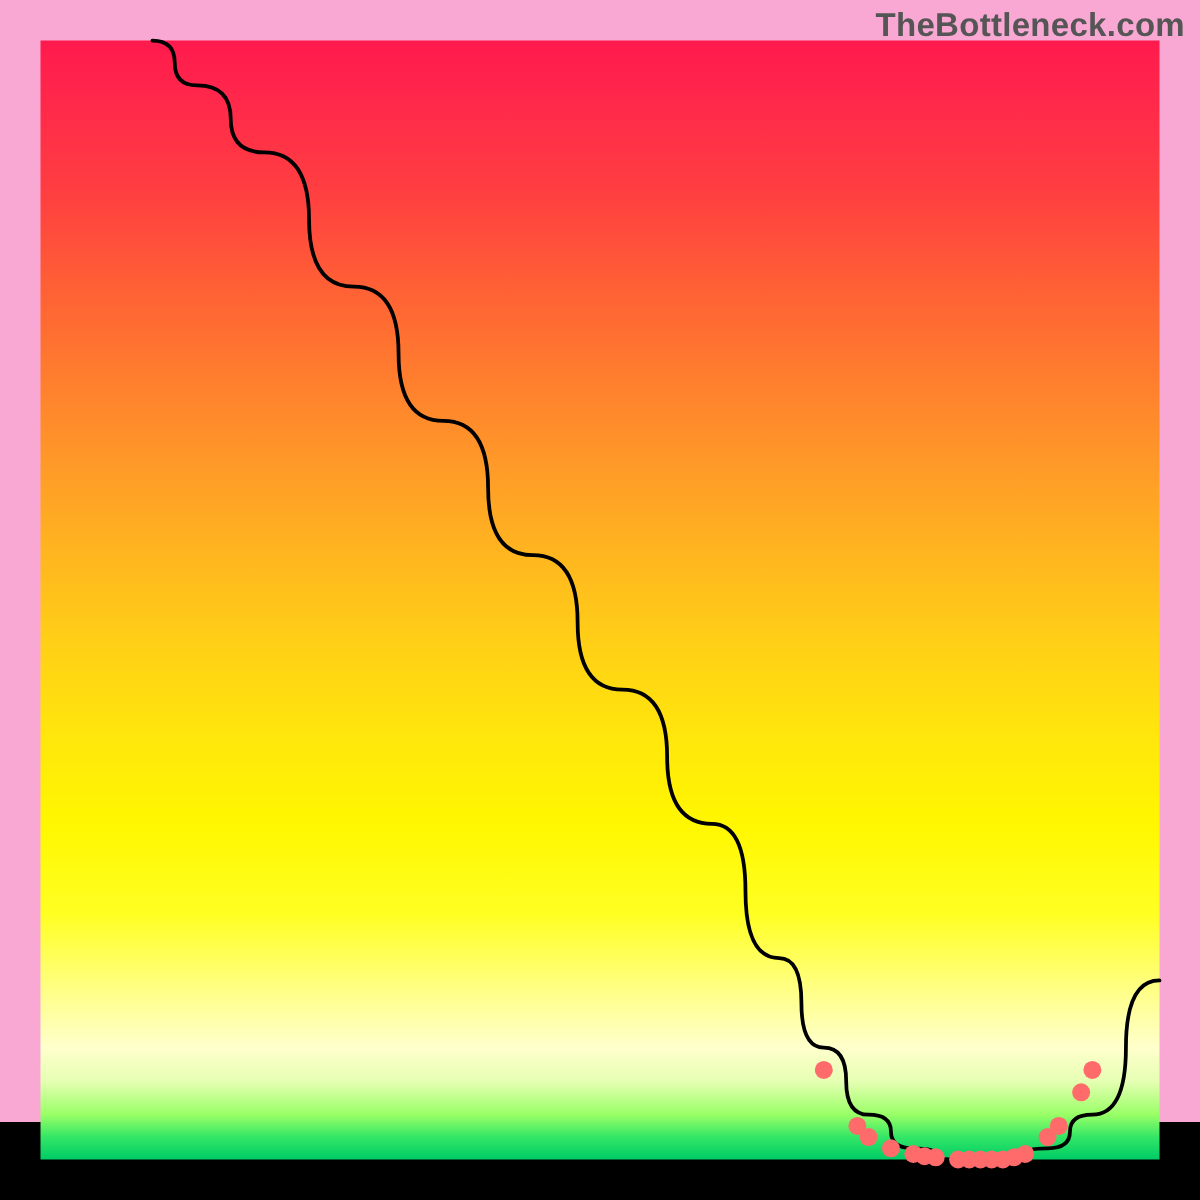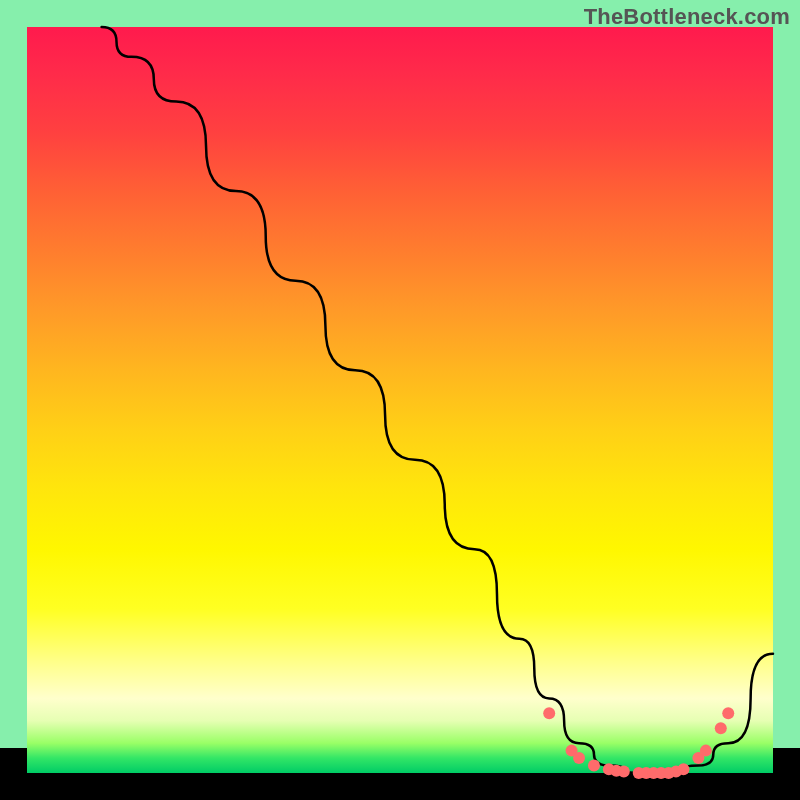--- a/index.html
+++ b/index.html
@@ -8,21 +8,21 @@
     width: 800px;
     height: 800px;
     background: #000;
     font-family: Arial, Helvetica, sans-serif;
     overflow: hidden;
   }
   .frame {
     position: relative;
     width: 800px;
     height: 748px;
-    background: #86efac;
+    background: #f9a8d4;
   }
   .attribution {
     position: absolute;
     top: 4px;
     right: 10px;
     color: #555;
     font-size: 22px;
     font-weight: 600;
     letter-spacing: 0.2px;
     user-select: none;

